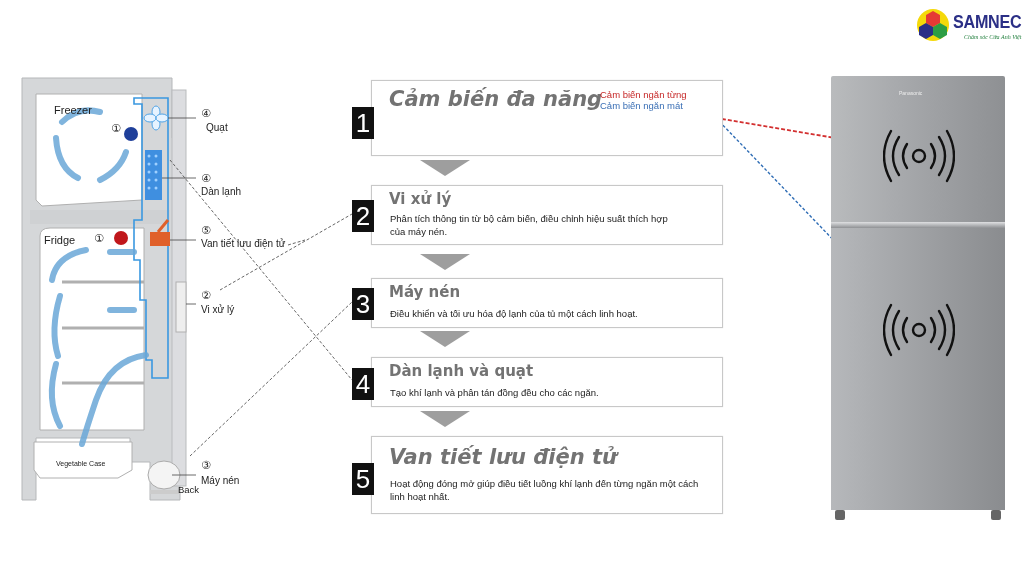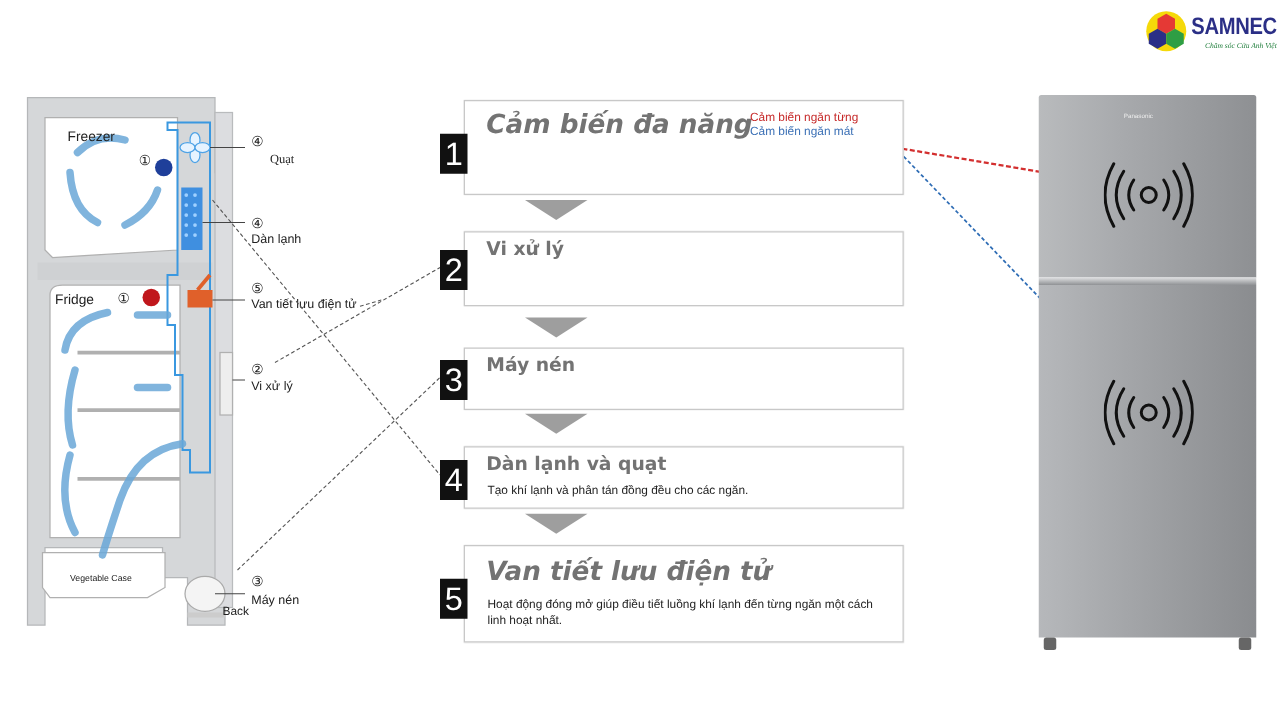--- a/index.html
+++ b/index.html
@@ -137,21 +137,21 @@
 
   <div class="comp-name" style="left:54px;top:44px;">Freezer</div>
   <div class="comp-name" style="left:44px;top:174px;">Fridge</div>
   <div class="comp-name" style="left:56px;top:400px;font-size:7px;">Vegetable Case</div>
   <div class="comp-name" style="left:178px;top:424px;font-size:9.5px;">Back</div>
 
   <div class="diag-num" style="left:111px;top:63px;">①</div>
   <div class="diag-num" style="left:94px;top:173px;">①</div>
 
   <div class="diag-num" style="left:201px;top:48px;">④</div>
-  <div class="diag-label" style="left:216px;top:62px;font-family:Liberation Serif, serif;">Quạt</div>
+  <div class="diag-label" style="left:206px;top:62px;">Quạt</div>
   <div class="diag-num" style="left:201px;top:113px;">④</div>
   <div class="diag-label" style="left:201px;top:126px;">Dàn lạnh</div>
   <div class="diag-num" style="left:201px;top:165px;">⑤</div>
   <div class="diag-label" style="left:201px;top:178px;">Van tiết lưu điện tử</div>
   <div class="diag-num" style="left:201px;top:230px;">②</div>
   <div class="diag-label" style="left:201px;top:244px;">Vi xử lý</div>
   <div class="diag-num" style="left:201px;top:400px;">③</div>
   <div class="diag-label" style="left:201px;top:415px;">Máy nén</div>
 </div>
 
@@ -172,26 +172,28 @@
   <div class="sensor-legend">
     <div style="color:#c62828;">Cảm biến ngăn từng</div>
     <div style="color:#3a6fb5;">Cảm biến ngăn mát</div>
   </div>
 </div>
 <div class="arrow-down" style="top:160px;"></div>
 
 <div class="step" style="top:185px;height:60px;">
   <div class="step-num" style="left:-20px;top:14px;">2</div>
   <div class="step-title med" style="top:4px;">Vi xử lý</div>
+  <div class="step-desc" style="top:26px;width:290px;">Phân tích thông tin từ bộ cảm biến, điều chỉnh hiệu suất thích hợp của máy nén.</div>
 </div>
 <div class="arrow-down" style="top:254px;"></div>
 
 <div class="step" style="top:278px;height:50px;">
   <div class="step-num" style="left:-20px;top:9px;">3</div>
   <div class="step-title med" style="top:4px;">Máy nén</div>
+  <div class="step-desc" style="top:28px;">Điều khiển và tối ưu hóa độ lạnh của tủ một cách linh hoạt.</div>
 </div>
 <div class="arrow-down" style="top:331px;"></div>
 
 <div class="step" style="top:357px;height:50px;">
   <div class="step-num" style="left:-20px;top:10px;">4</div>
   <div class="step-title med" style="top:4px;">Dàn lạnh và quạt</div>
   <div class="step-desc" style="top:28px;">Tạo khí lạnh và phân tán đồng đều cho các ngăn.</div>
 </div>
 <div class="arrow-down" style="top:411px;"></div>
 

